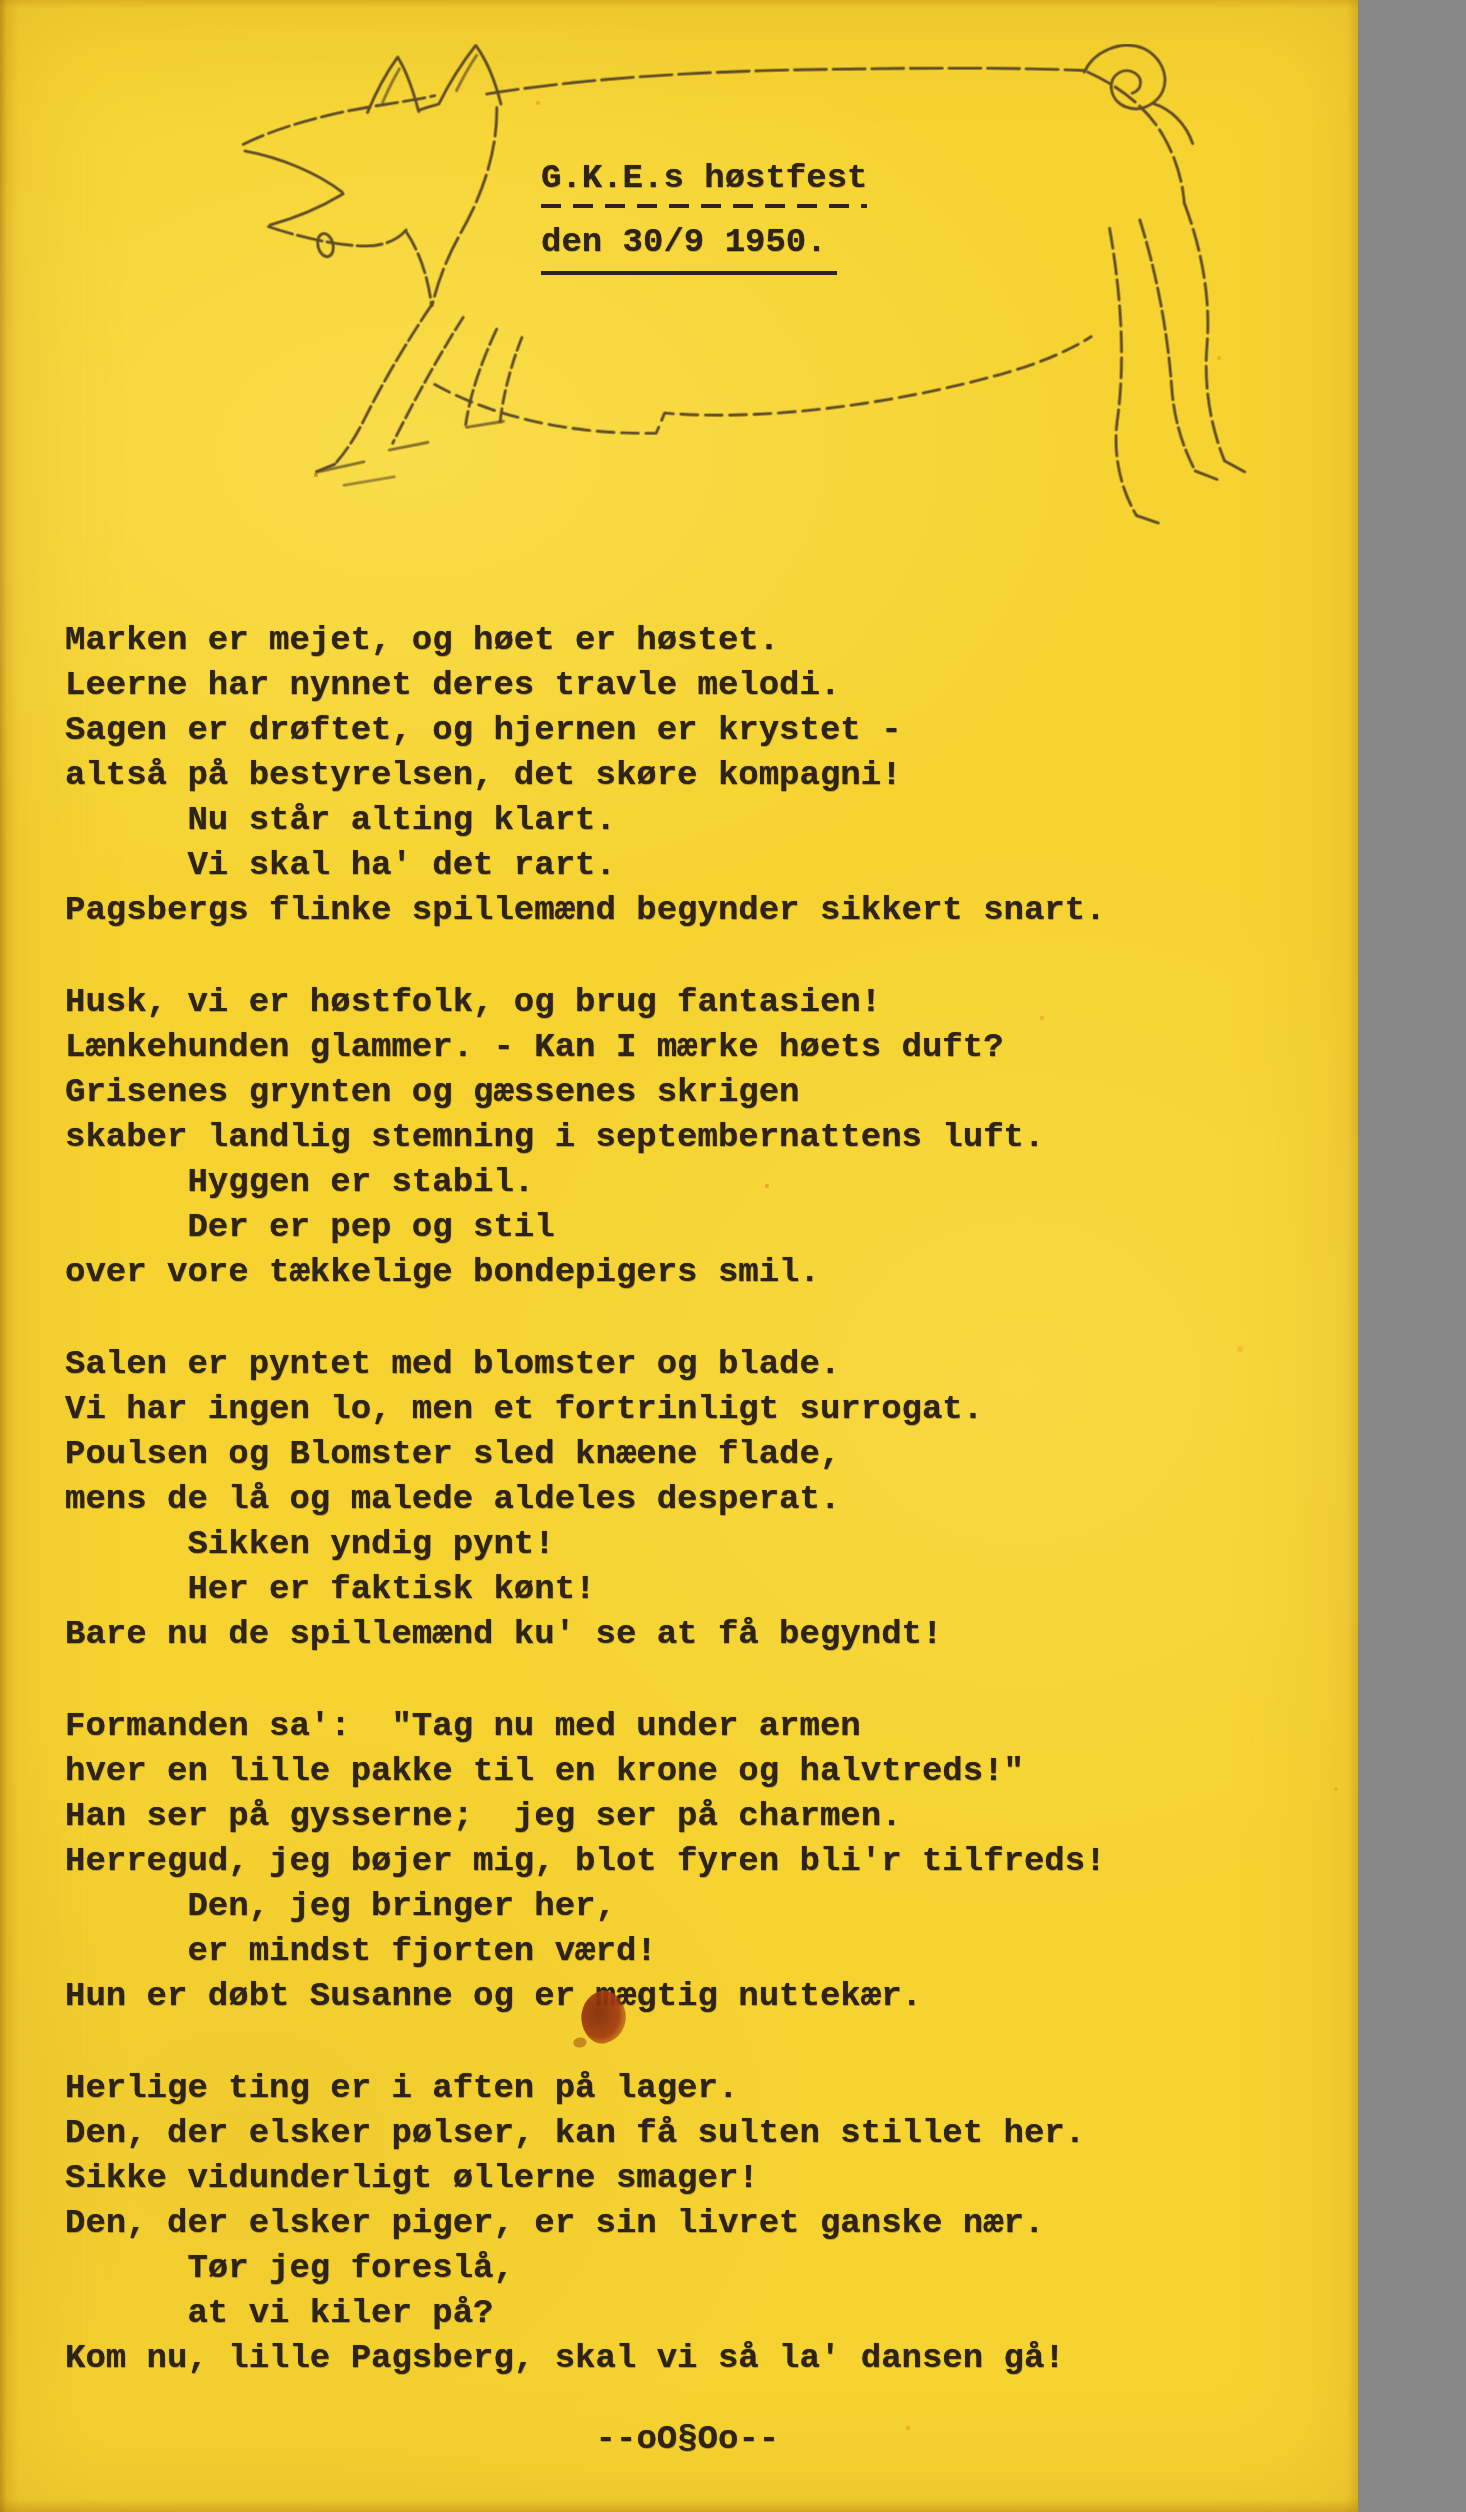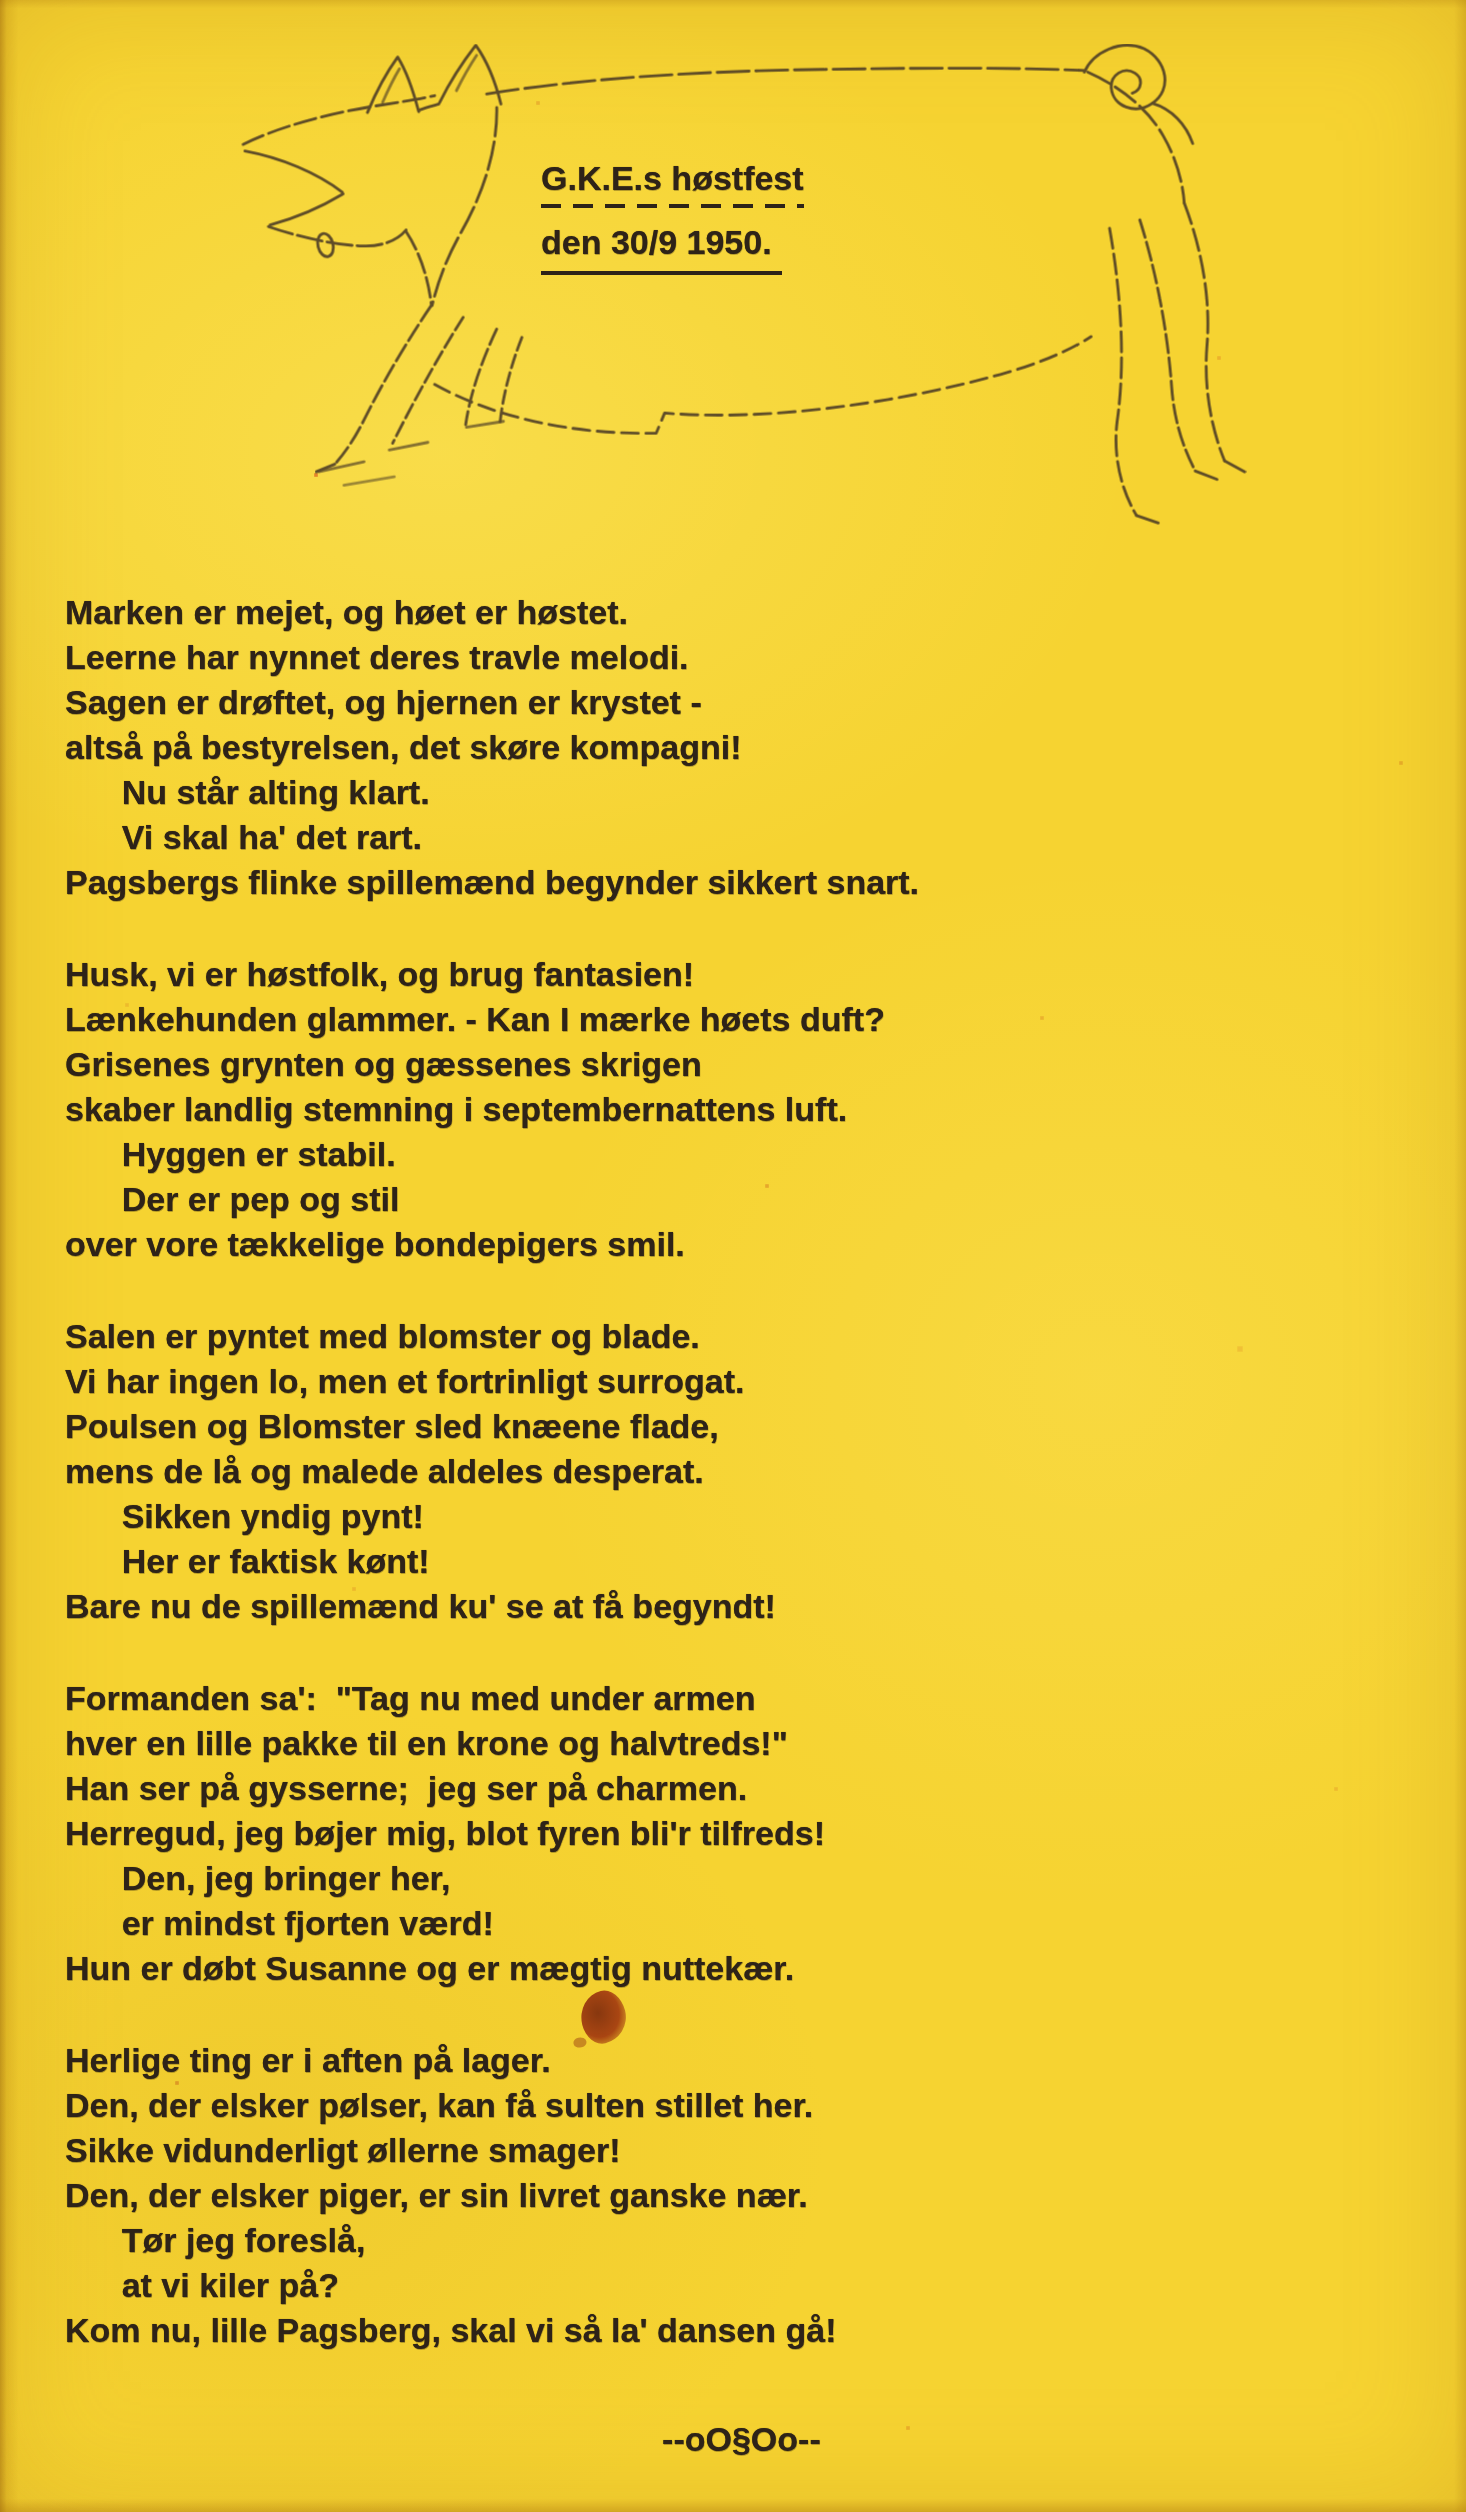--- a/index.html
+++ b/index.html
@@ -5,23 +5,23 @@
   :root{
     --paper:#f6d331;
     --ink:#2e2318;
     --sketch:#4a3a26;
     --stain:#a33a10;
   }
   *{margin:0;padding:0;box-sizing:border-box;}
   html,body{background:#888;}
   .page{
     position:relative;
-    width:1466px;height:2512px;
+    width:1358px;height:2512px;
     overflow:hidden;
-    font-family:Liberation Sans, sans-serif;
+    font-family:Liberation Mono, monospace;
     color:var(--ink);
     background:
       radial-gradient(1007px 671px at 30% 18%, rgba(255,242,130,.30), transparent 70%),
       radial-gradient(839px 755px at 75% 55%, rgba(255,236,115,.22), transparent 70%),
       radial-gradient(755px 588px at 18% 85%, rgba(205,160,30,.16), transparent 75%),
       linear-gradient(90deg, rgba(150,95,10,.50) 0px, rgba(190,140,20,.25) 6.7px, rgba(190,140,20,0) 18.5px),
       linear-gradient(270deg, rgba(170,120,15,.28) 0px, rgba(170,120,15,0) 11.8px),
       linear-gradient(180deg, rgba(185,135,20,.30) 0px, rgba(185,135,20,0) 8.4px),
       linear-gradient(0deg, rgba(160,105,10,.35) 0px, rgba(160,105,10,0) 13.4px),
       var(--paper);
@@ -50,21 +50,21 @@
   }
   .solid-underline{
     border-bottom:4.2px solid var(--ink);
     padding-bottom:5.9px;
     padding-right:10px;
   }
   .pig{
     position:absolute;left:218px;top:25px;width:1041px;height:504px;z-index:1;
   }
   .poem{
-    position:absolute;left:65px;top:590px;z-index:2;
+    position:absolute;left:65px;top:618px;z-index:2;
   }
   .stanza{margin-bottom:47px;}
   .footer-divider{
     position:absolute;left:0;right:0;top:2417px;
     text-align:center;z-index:2;
     transform:translateX(8.4px);
   }
   .ink-stain{
     position:absolute;left:581px;top:1991px;width:45px;height:52px;z-index:4;
     background:radial-gradient(ellipse at 40% 40%, #7e2a0c 0%, var(--stain) 55%, rgba(163,58,16,.55) 75%, transparent 88%);

